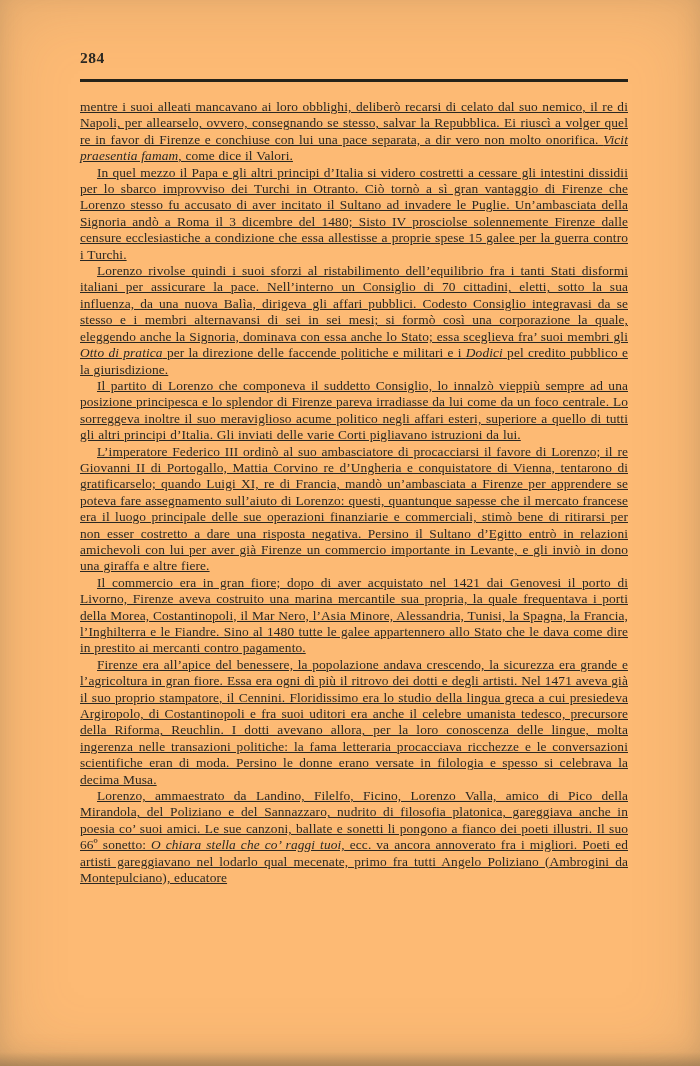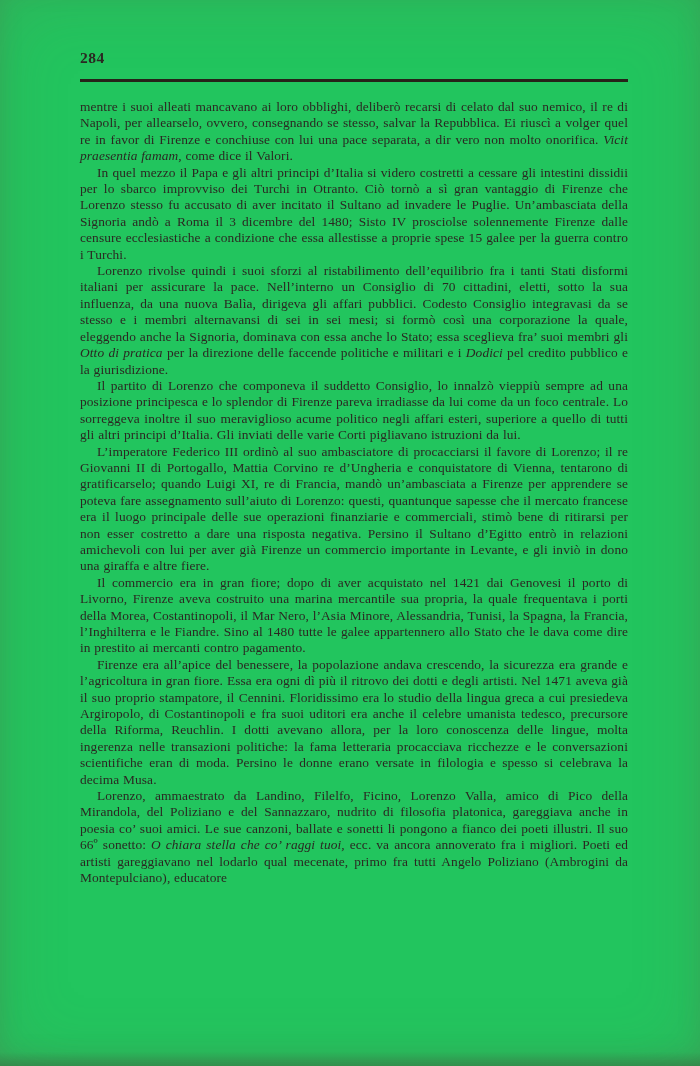--- a/index.html
+++ b/index.html
@@ -3,21 +3,21 @@
 <meta charset="utf-8">
 <style>
   html, body { margin: 0; padding: 0; }
   body { background: #9a958a; }
 
   .scan {
     position: relative;
     width: 700px;
     height: 1066px;
     margin: 0 auto;
-    background: #22c55e;
+    background: #fdba74;
     color: #2b2822;
     font-family: "Liberation Serif", "DejaVu Serif", serif;
     overflow: hidden;
     box-shadow: inset 0 0 70px rgba(110, 100, 80, 0.20),
                 inset 0 -10px 22px rgba(90, 82, 64, 0.18);
   }
   .scan::after {
     content: "";
     position: absolute;
     left: 0; right: 0; bottom: 0;
@@ -56,20 +56,21 @@
   }
 
   .text-body {
     margin: 0 72px 0 80px;
     font-size: 13.4px;
     line-height: 16.4px;
     text-align: justify;
     hyphens: auto;
     letter-spacing: 0.1px;
     word-spacing: 0.3px;
+    text-decoration: underline;
   }
   .text-body p {
     margin: 0;
     text-indent: 17px;
   }
   .text-body p.no-indent {
     text-indent: 0;
   }
   .text-body i {
     font-style: italic;

